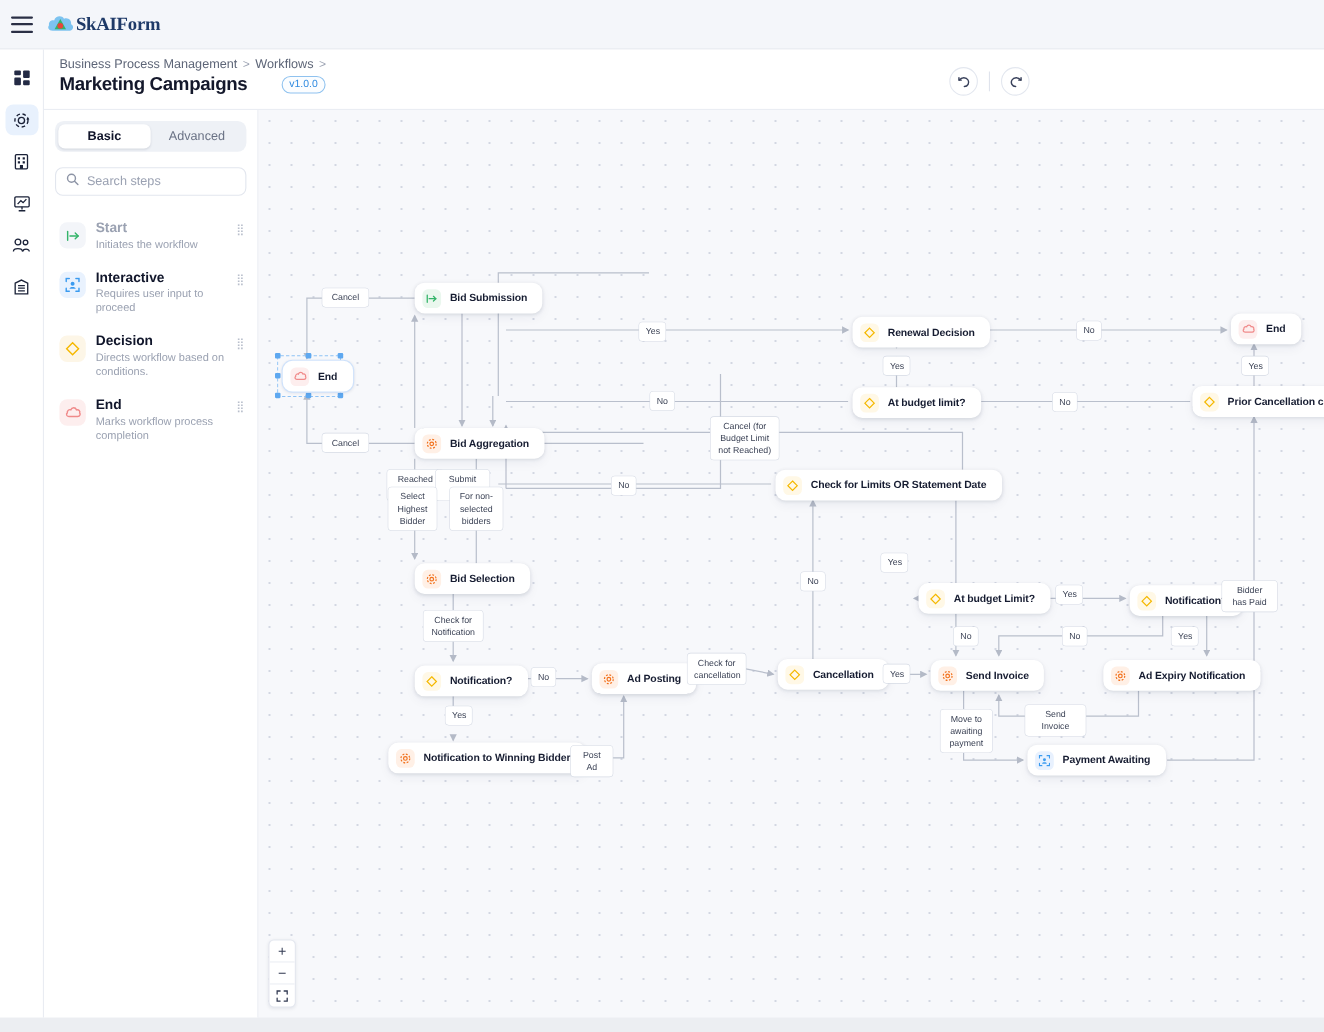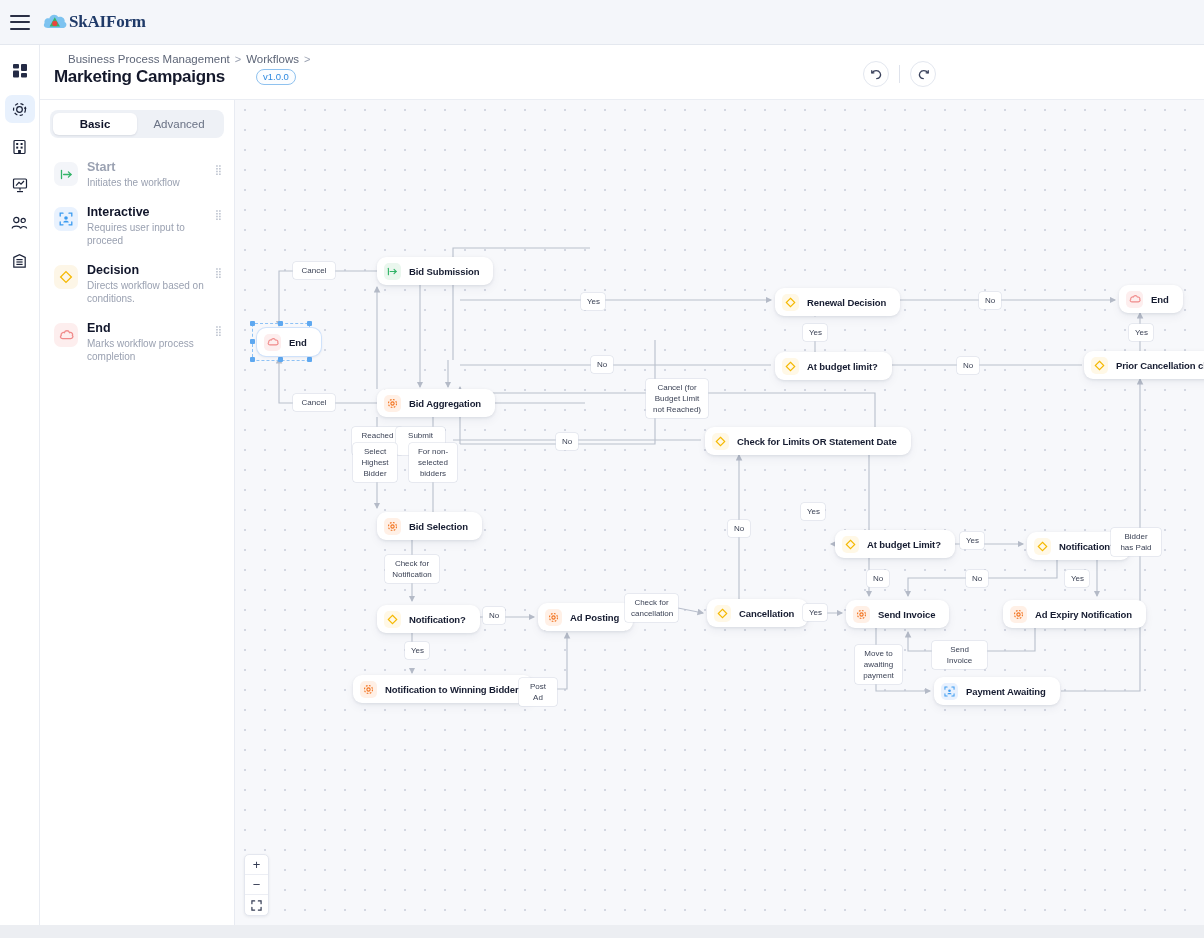--- a/index.html
+++ b/index.html
@@ -49,21 +49,21 @@
   }
   .rail-item.active { background: #e8f1fd; }
   
   .header {
     position: absolute; left: 40px; top: 45px; width: 1164px; height: 55px;
     background: #ffffff;
     border-bottom: 1px solid #eaedf3;
     display: flex; align-items: flex-start; justify-content: space-between;
   }
   .head-left { padding: 8px 0 0 14px; }
-  .crumbs { font-size: 11.5px; color: #5d6577; display: flex; align-items: center; gap: 5px; margin-left: 14px; }
+  .crumbs { font-size: 11.5px; color: #5d6577; display: flex; align-items: center; gap: 5px; }
   .crumbs .sep { color: #9aa1b1; font-size: 11px; }
   .crumbs .cr { cursor: pointer; }
   .title-row { display: flex; align-items: center; gap: 7px; margin-top: 2px; }
   .title { font-size: 17px; font-weight: bold; color: #14182b; letter-spacing: -0.3px; }
   .version {
     font-size: 9.5px; color: #2f8ae0; border: 1px solid #8fc2ef;
     border-radius: 9px; padding: 1px 6px 2px; background: #fbfdff; margin-left: 24px;
   }
   .head-right { display: flex; align-items: center; gap: 6px; padding: 16px 268px 0 0; }
   .round-btn {
@@ -283,20 +283,29 @@
           <path d="M11.7 5.1 C9.6 2.2 4.9 2.2 3.2 5.1 C1.6 7.9 3.4 11.4 6.8 11.4"></path>
         </svg>
       </div>
     </div>
   </div>
 
   <div class="panel">
     <div class="seg">
       <div class="on">Basic</div>
       <div>Advanced</div>
+    </div>
+    <div class="search">
+      <span>
+        <svg width="12" height="12" viewBox="0 0 12 12" fill="none" stroke="#8d94a6" stroke-width="1.3">
+          <circle cx="5" cy="5" r="3.6"></circle>
+            <path d="M7.8 7.8 L10.8 10.8" stroke-linecap="round"></path>
+        </svg>
+      </span>
+      <input type="text" placeholder="Search steps" style="">
     </div>
 
     <div class="step">
       <div class="step-ic">
         <svg width="13" height="11" viewBox="0 0 13 11" fill="none" stroke="#33b469" stroke-width="1.3" stroke-linecap="round">
           <path d="M1.5 1.5 L1.5 9.5"></path>
             <path d="M3.6 5.5 L11 5.5"></path>
             <path d="M8.4 2.9 L11 5.5 L8.4 8.1"></path>
         </svg>
       </div>

